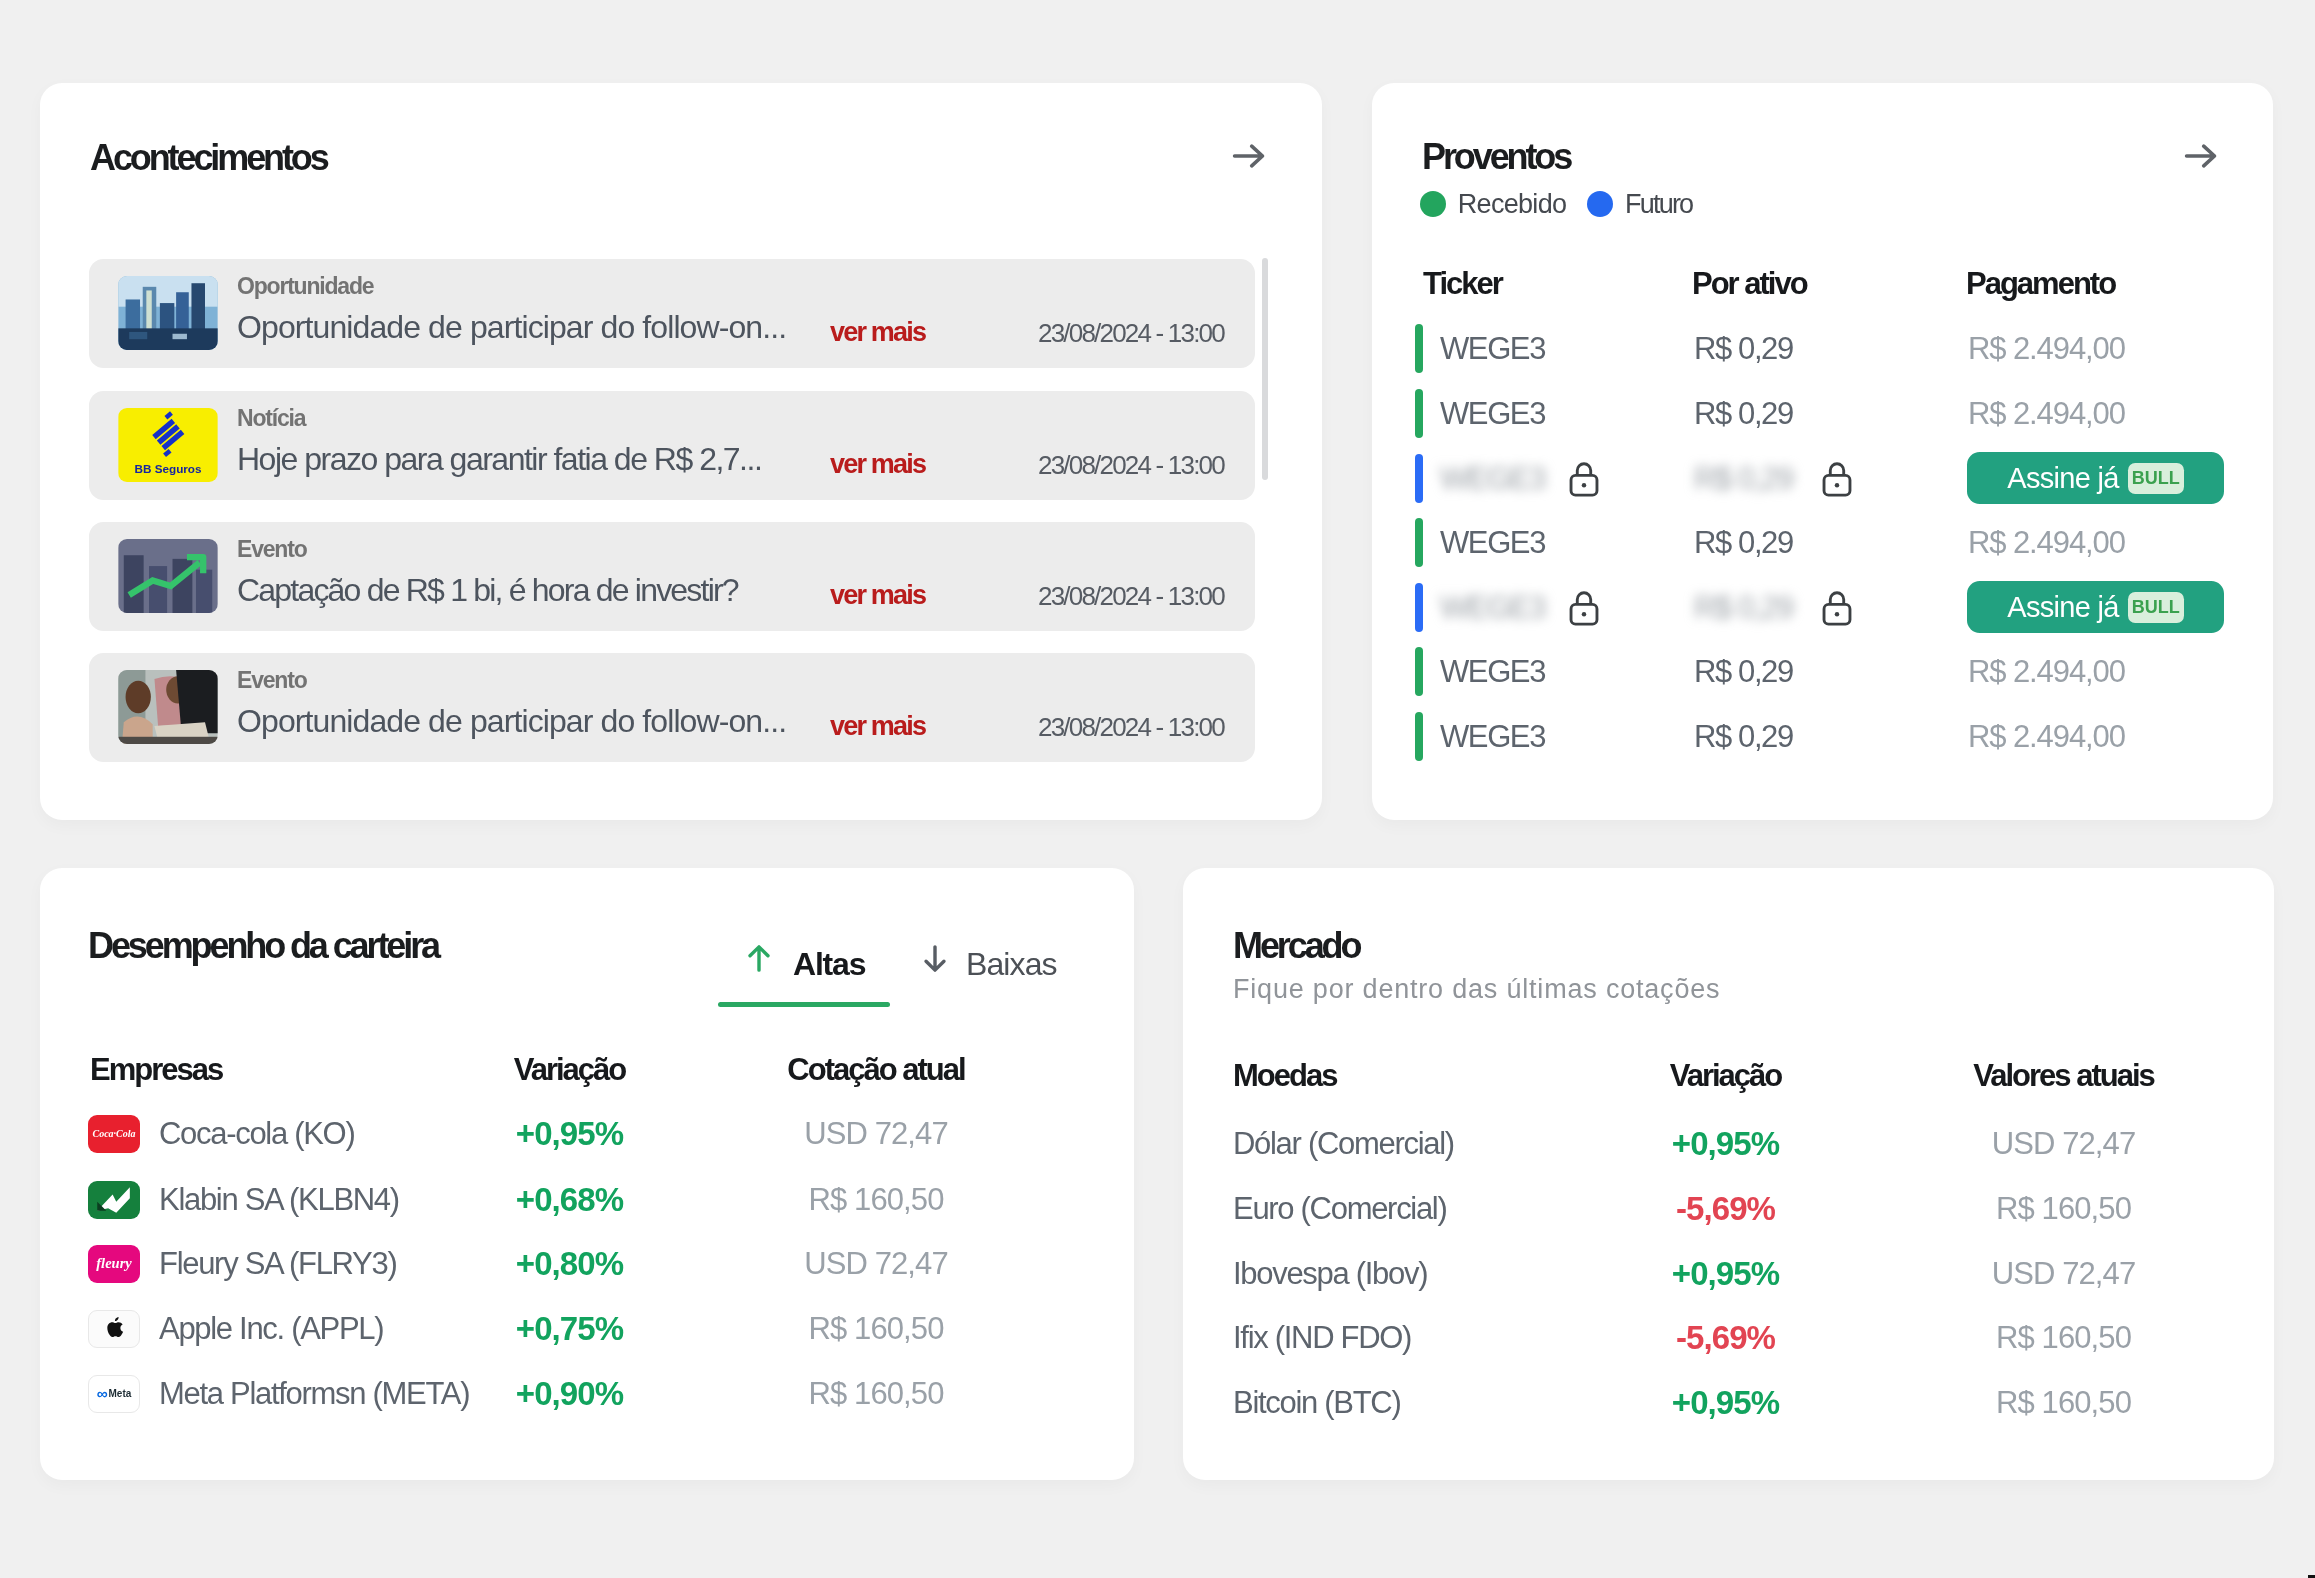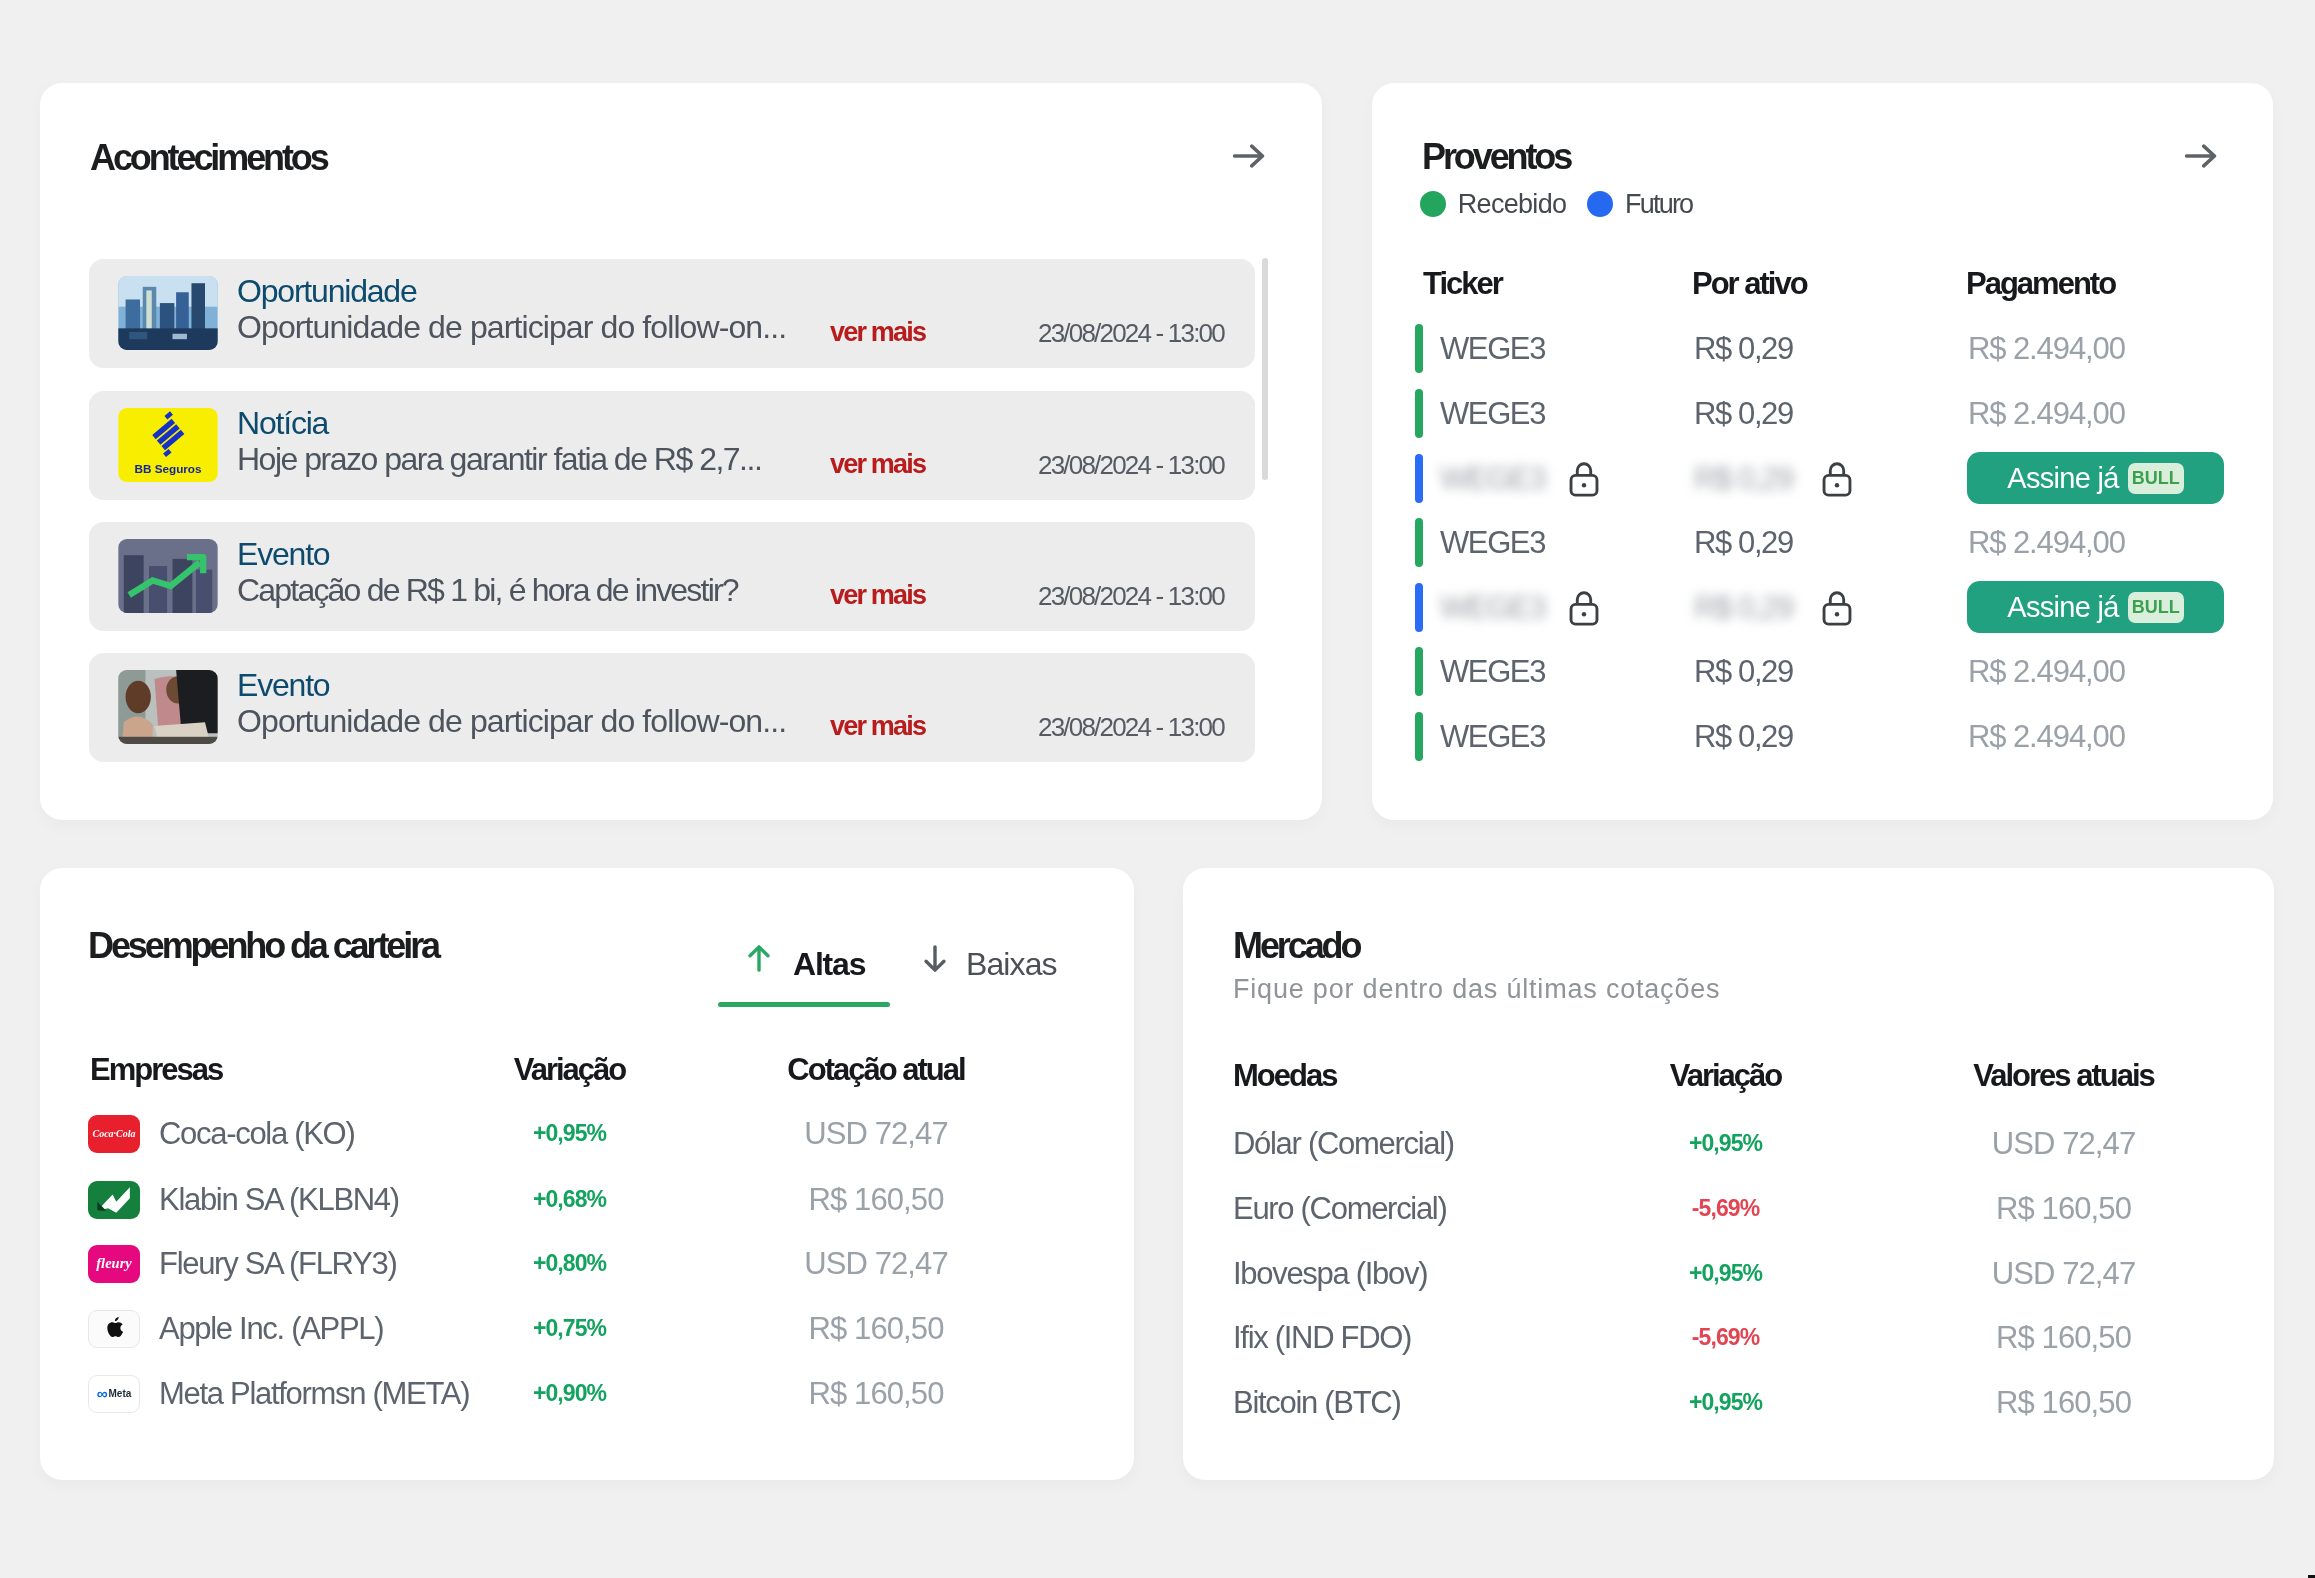--- a/index.html
+++ b/index.html
@@ -5,25 +5,25 @@
   * { margin:0; padding:0; box-sizing:border-box; }
   html,body { width:2316px; height:1579px; background:#f0f0f0; font-family:"Liberation Sans", sans-serif; overflow:hidden; }
   .card { position:absolute; background:#ffffff; border-radius:22px; box-shadow:0 5.4px 16.3px rgba(0,0,0,0.03); }
   .abs { position:absolute; white-space:nowrap; }
   .title { font-size:36px; font-weight:bold; color:#1b1d1f; letter-spacing:-3.1px; }
   .subtitle { font-size:27px; color:#909499; letter-spacing:-0.7px; }
   .hdr { font-size:31px; font-weight:bold; color:#17191c; letter-spacing:-2px; }
   .rowtxt { font-size:31px; color:#5d646d; letter-spacing:-1.4px; }
   .lightval { font-size:31px; color:#9aa1a8; letter-spacing:-1.1px; }
   .name { font-size:31px; color:#5d646d; letter-spacing:-1.3px; }
-  .pct { font-size:23px; font-weight:bold; letter-spacing:-0.9px; }
+  .pct { font-size:33px; font-weight:bold; letter-spacing:-0.9px; }
   .val { font-size:31px; color:#9aa1a8; letter-spacing:-0.9px; }
   .green { color:#12a35e; }
   .red { color:#e24452; }
-  .label { font-size:32px; font-weight:normal; color:#0c4a6e; letter-spacing:-1.2px; }
+  .label { font-size:23px; font-weight:bold; color:#737373; letter-spacing:-1.2px; }
   .ittl { font-size:32px; color:#4d545e; letter-spacing:-1.8px; }
   .vm { font-size:27px; font-weight:bold; color:#b91c1c; letter-spacing:-1.8px; }
   .dt { font-size:26px; color:#565b63; letter-spacing:-1.8px; }
   .row { position:absolute; display:flex; align-items:center; white-space:nowrap; }
   .ctr { display:flex; align-items:center; justify-content:center; }
 </style>
 </head>
 <body>
 
 <div class="card" style="left:40px; top:83px; width:1282px; height:737px;">

